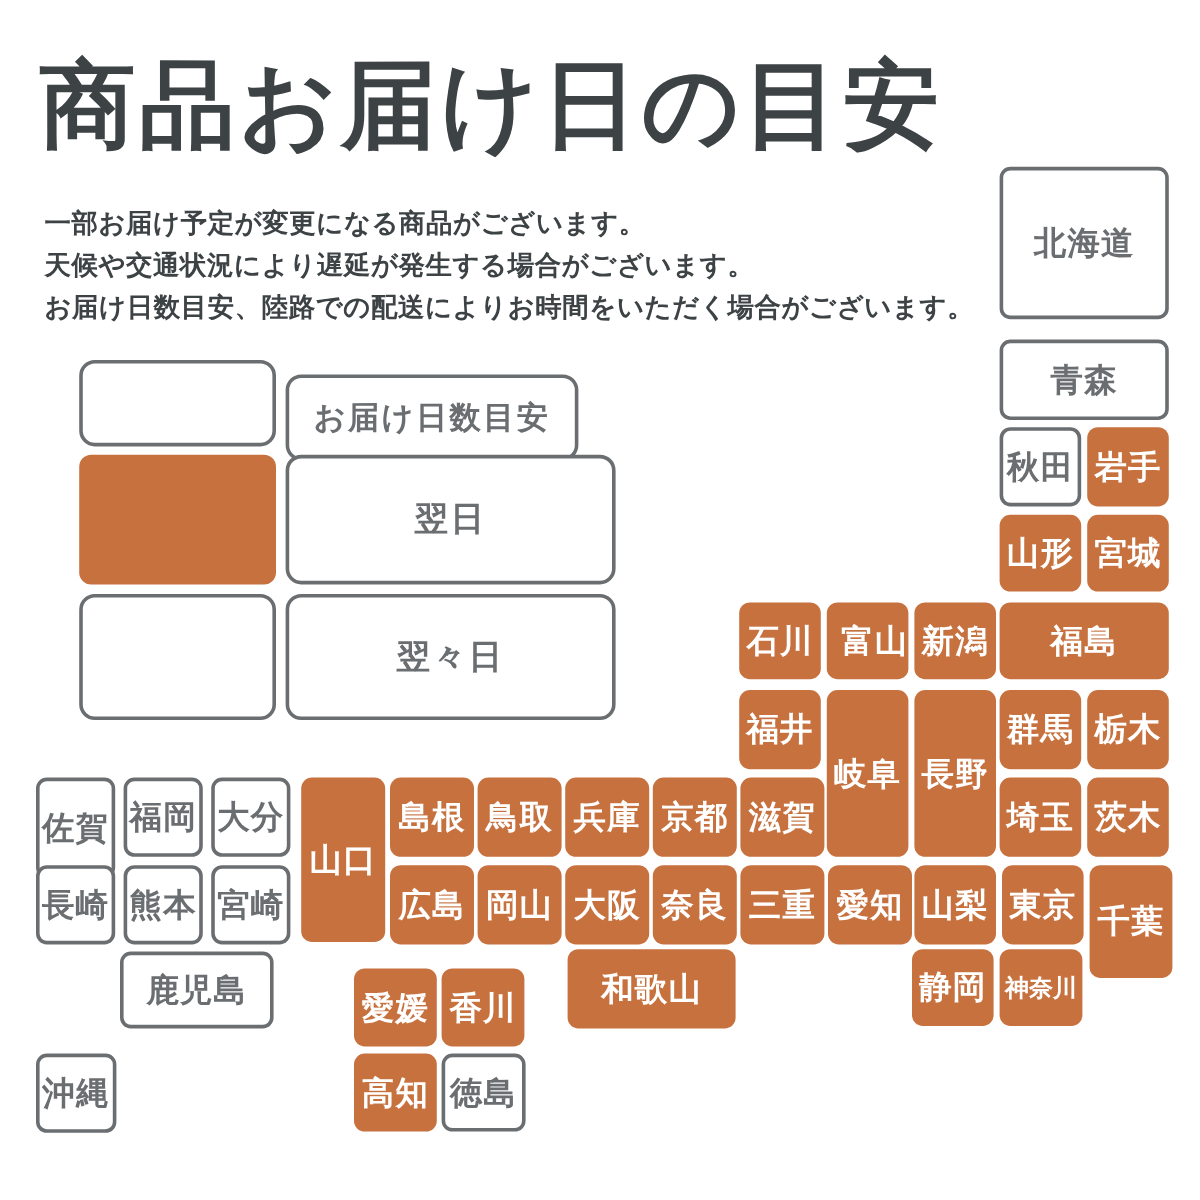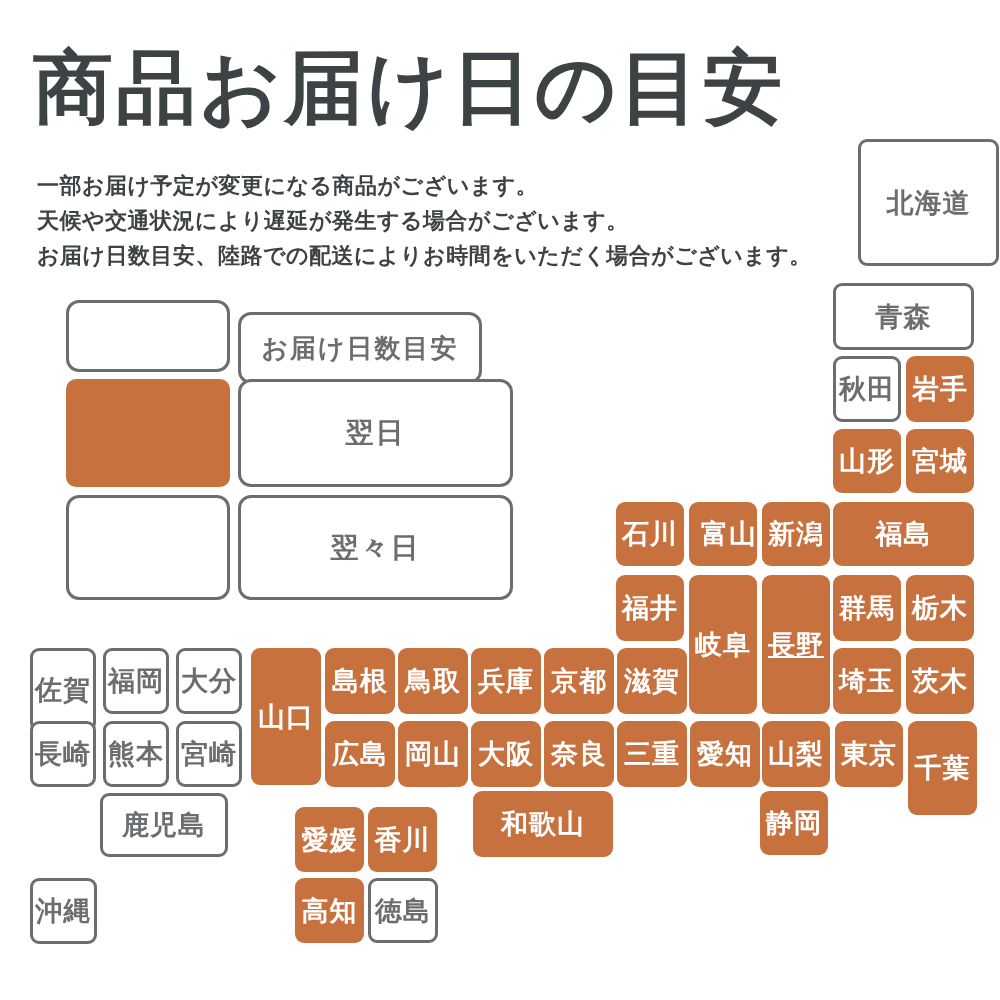--- a/index.html
+++ b/index.html
@@ -66,21 +66,21 @@
   <div>
     <div class="lg-swatch lg-later sw-header"></div>
     <div class="lg-label lb-header">お届け日数目安</div>
     <div class="lg-swatch lg-next sw-next"></div>
     <div class="lg-label lb-next">翌日</div>
     <div class="lg-swatch lg-later sw-later"></div>
     <div class="lg-label lb-later">翌々日</div>
   </div>
 
   <div class="map">
-      <div class="tile tile-later" style="left: 833px; top: 139px; width: 141px; height: 127px; margin-left: 25px;">
+      <div class="tile tile-later" style="left: 833px; top: 139px; width: 141px; height: 127px;">
         <span>北海道</span>
       </div>
       <div class="tile tile-later" style="left: 833px; top: 283px; width: 141px; height: 67px;">
         <span>青森</span>
       </div>
       <div class="tile tile-later" style="left: 833px; top: 356px; width: 68px; height: 66px;">
         <span>秋田</span>
       </div>
       <div class="tile tile-next" style="left: 906px; top: 356px; width: 68px; height: 66px;">
         <span>岩手</span>
@@ -102,21 +102,21 @@
       </div>
       <div class="tile tile-next" style="left: 833px; top: 502px; width: 141px; height: 64px;">
         <span>福島</span>
       </div>
       <div class="tile tile-next" style="left: 616px; top: 575px; width: 68px; height: 66px;">
         <span>福井</span>
       </div>
       <div class="tile tile-next" style="left: 689px; top: 575px; width: 68px; height: 139px;">
         <span>岐阜</span>
       </div>
-      <div class="tile tile-next" style="left: 762px; top: 575px; width: 68px; height: 139px; text-decoration: underline;">
+      <div class="tile tile-next" style="left: 762px; top: 575px; width: 68px; height: 139px;">
         <span>長野</span>
       </div>
       <div class="tile tile-next" style="left: 833px; top: 575px; width: 68px; height: 66px;">
         <span>群馬</span>
       </div>
       <div class="tile tile-next" style="left: 906px; top: 575px; width: 68px; height: 66px;">
         <span>栃木</span>
       </div>
       <div class="tile tile-later" style="left: 30px; top: 648px; width: 66px; height: 84px;">
         <span>佐賀</span>
@@ -189,20 +189,23 @@
       </div>
       <div class="tile tile-later" style="left: 100px; top: 793px; width: 128px; height: 64px;">
         <span>鹿児島</span>
       </div>
       <div class="tile tile-next" style="left: 473px; top: 791px; width: 140px; height: 66px;">
         <span>和歌山</span>
       </div>
       <div class="tile tile-next" style="left: 760px; top: 791px; width: 68px; height: 64px;">
         <span>静岡</span>
       </div>
+      <div class="tile tile-next tile-small" style="left: 833px; top: 791px; width: 69px; height: 64px;">
+        <span>神奈川</span>
+      </div>
       <div class="tile tile-next" style="left: 295px; top: 807px; width: 69px; height: 65px;">
         <span>愛媛</span>
       </div>
       <div class="tile tile-next" style="left: 368px; top: 807px; width: 69px; height: 65px;">
         <span>香川</span>
       </div>
       <div class="tile tile-next" style="left: 295px; top: 878px; width: 69px; height: 65px;">
         <span>高知</span>
       </div>
       <div class="tile tile-later" style="left: 368px; top: 878px; width: 70px; height: 65px;">

